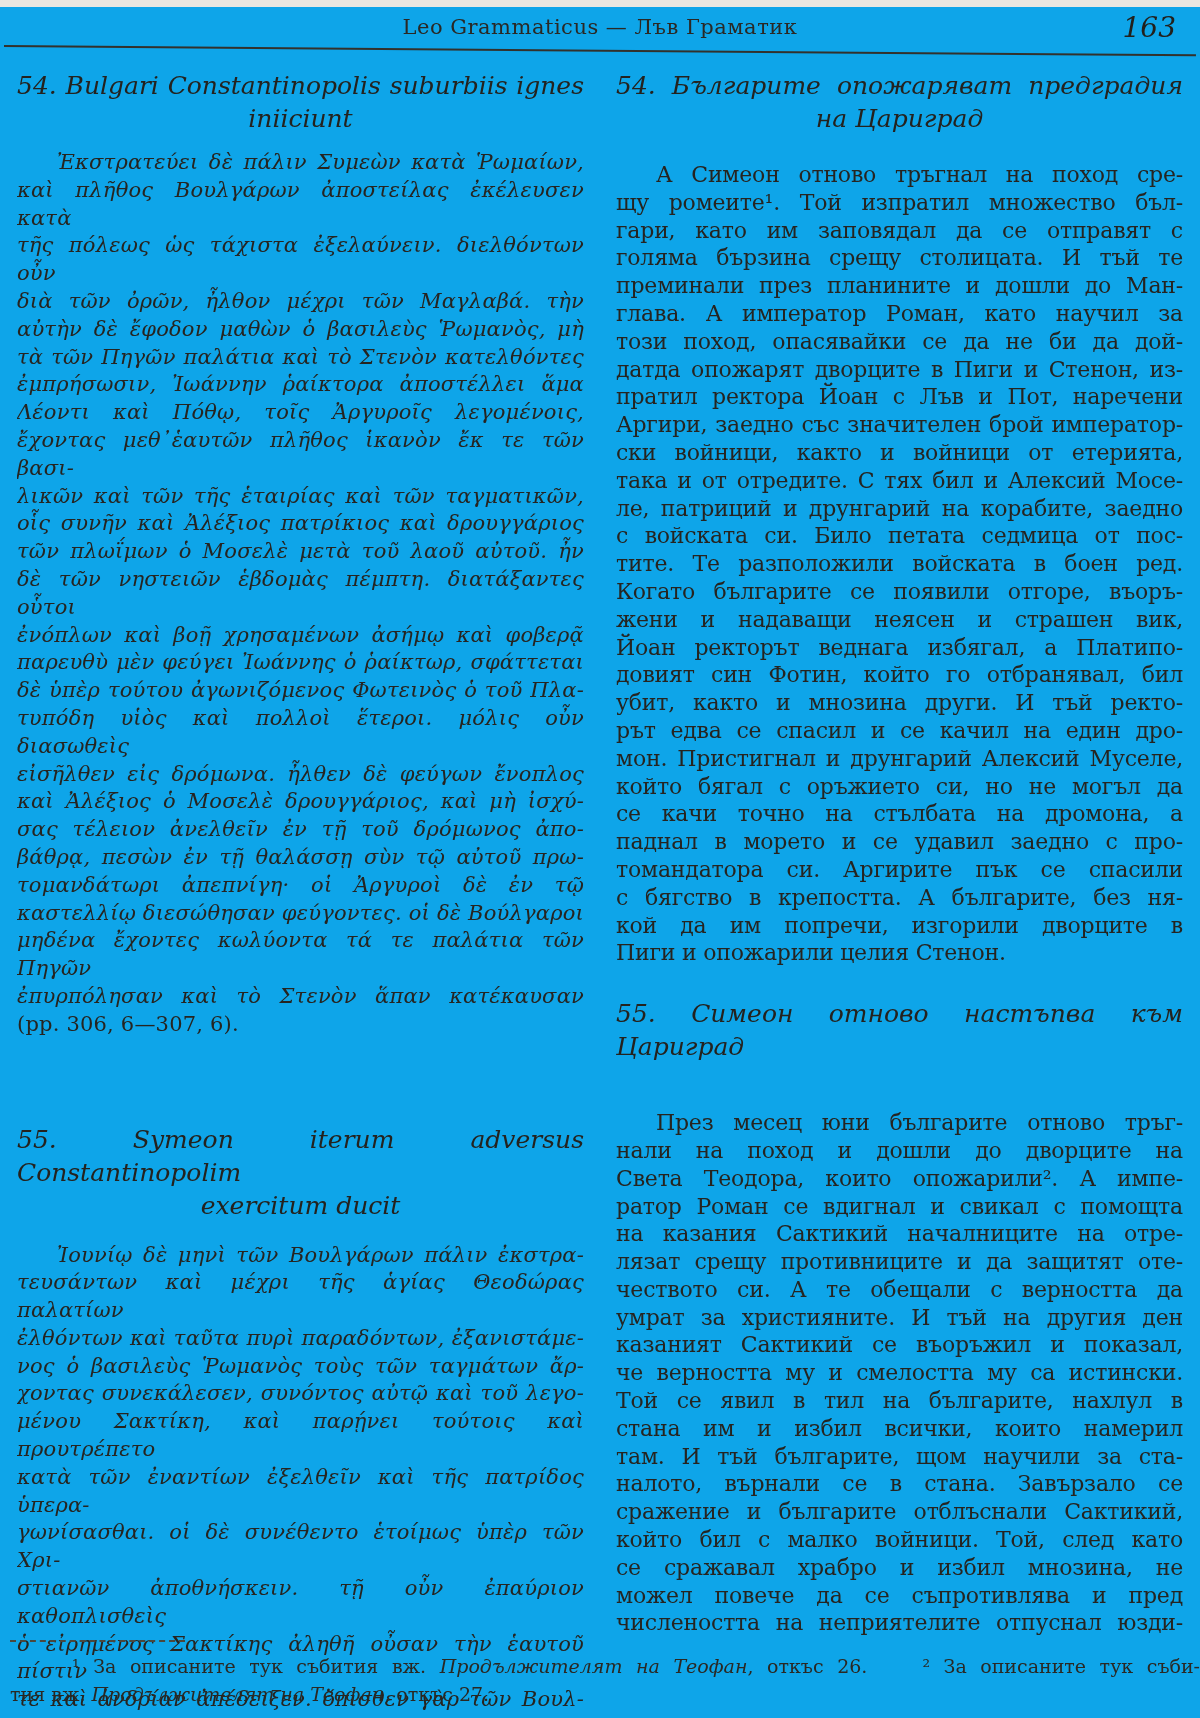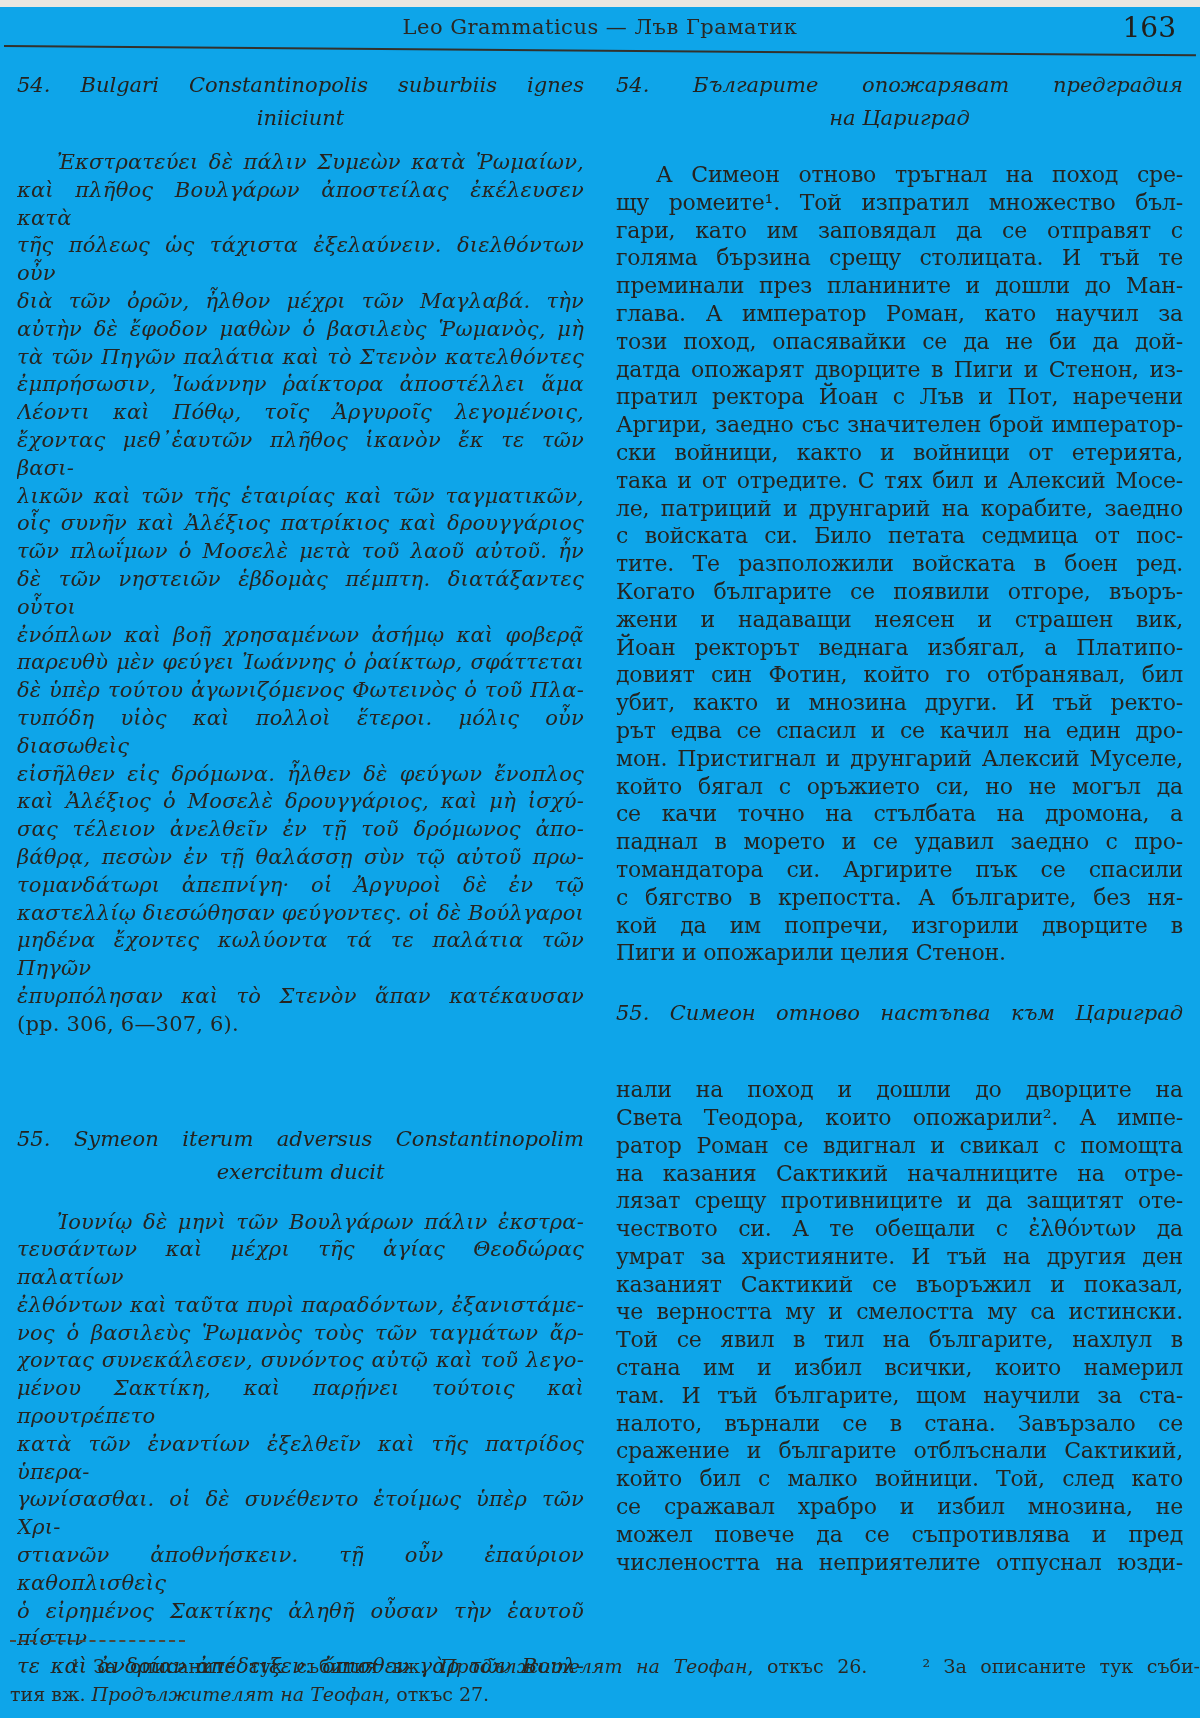--- a/index.html
+++ b/index.html
@@ -5,27 +5,27 @@
   * { margin:0; padding:0; box-sizing:border-box; }
   html, body { background:#e9e7e1; }
   .page {
     position:relative; width:1200px; height:1718px; margin:7px auto;
     background:#0ea5e9; color:#262420; overflow:hidden;
     font-family:"DejaVu Serif","Liberation Serif",serif;
   }
   
   .header { position:relative; height:38px; padding-top:8px; }
   .running-title { text-align:center; font-size:21px; letter-spacing:0.5px; color:#2a2824; }
-  .page-num { position:absolute; top:4px; right:24px; font-size:28px; color:#22201c; }
+  .page-num { position:absolute; top:4px; right:24px; font-size:28px; color:#22201c;font-style:italic; }
   .rule { border-top:2.5px solid #33312c; margin:0 4px; transform:rotate(0.45deg); transform-origin:left center; }
   
   .cols { display:flex; gap:32px; padding:0 17px; margin-top:22px; }
   .col { width:567px; overflow:hidden; }
   
-  .heading { font-style:italic; font-size:21px; line-height:33px; color:#24221e; }
+  .heading { font-style:italic; font-size:25px; line-height:33px; color:#24221e; }
   .hline { text-align:center; }
   .hline.just { text-align:justify; text-align-last:justify; }
   
   .line { text-align:justify; text-align-last:justify; }
   .line.ind { text-indent:40px; }
   .line.last { text-align-last:left; }
   .greek .line { font-size:21px; line-height:27.8px; font-style:italic; letter-spacing:0.2px; }
   .greek .line.roman { font-style:normal; }
   .bulg .line { font-size:22px; line-height:27.8px; letter-spacing:-0.2px; }
   
@@ -142,26 +142,27 @@
           <div class="line">паднал в морето и се удавил заедно с про-</div>
           <div class="line">томандатора си. Аргирите пък се спасили</div>
           <div class="line">с бягство в крепостта. А българите, без ня-</div>
           <div class="line">кой да им попречи, изгорили дворците в</div>
           <div class="line last">Пиги и опожарили целия Стенон.</div>
         </div>
       <div class="heading h55">
           <div class="hline just">55. Симеон отново настъпва към Цариград</div>
         </div>
       <div class="para bulg p55">
+          <div class="line ind">През месец юни българите отново тръг-</div>
           <div class="line">нали на поход и дошли до дворците на</div>
           <div class="line">Света Теодора, които опожарили². А импе-</div>
           <div class="line">ратор Роман се вдигнал и свикал с помощта</div>
           <div class="line">на казания Сактикий началниците на отре-</div>
           <div class="line">лязат срещу противниците и да защитят оте-</div>
-          <div class="line">чеството си. А те обещали с ἐλθόντων да</div>
+          <div class="line">чеството си. А те обещали с верността да</div>
           <div class="line">умрат за християните. И тъй на другия ден</div>
           <div class="line">казаният Сактикий се въоръжил и показал,</div>
           <div class="line">че верността му и смелостта му са истински.</div>
           <div class="line">Той се явил в тил на българите, нахлул в</div>
           <div class="line">стана им и избил всички, които намерил</div>
           <div class="line">там. И тъй българите, щом научили за ста-</div>
           <div class="line">налото, върнали се в стана. Завързало се</div>
           <div class="line">сражение и българите отблъснали Сактикий,</div>
           <div class="line">който бил с малко войници. Той, след като</div>
           <div class="line">се сражавал храбро и избил мнозина, не</div>

